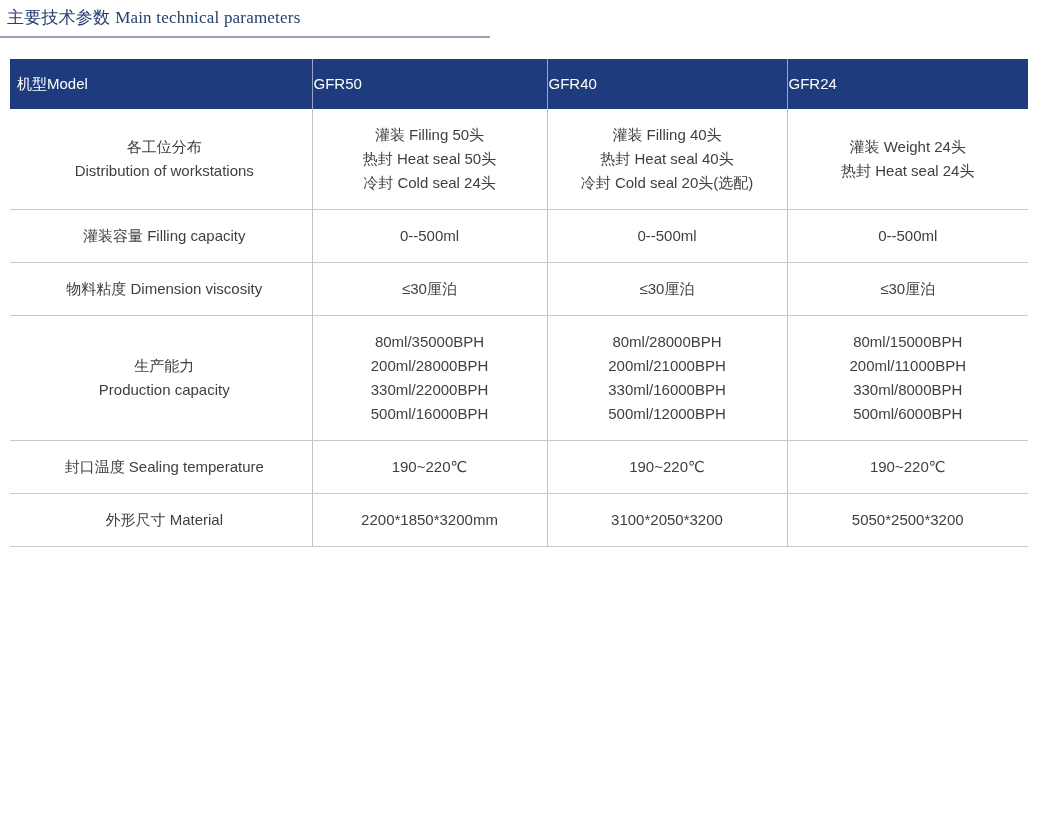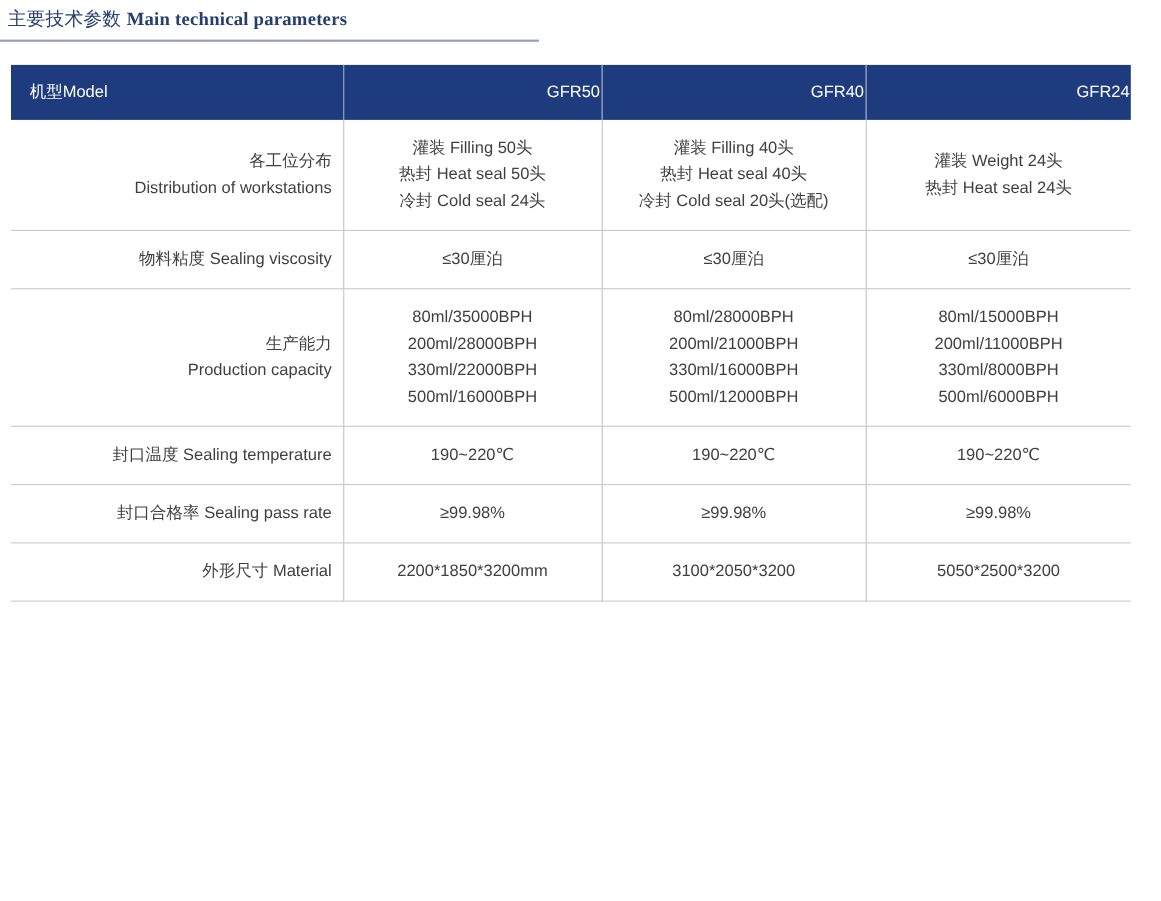--- a/index.html
+++ b/index.html
@@ -24,21 +24,21 @@
     font-weight:bold;
     color:var(--title-text);
     letter-spacing:0.2px;
   }
   .section-title .zh{
     font-family:"Liberation Sans","DejaVu Sans",sans-serif;
     font-weight:normal;
   }
   .section-title .en{
     font-family:"Liberation Serif","DejaVu Serif",serif;
-    font-weight:bold;
+    font-weight:normal;
   }
   .title-underline{
     width:490px;height:2px;
     background:var(--title-underline);
     margin:7px 0 0 0;
   }
   table.spec{
     border-collapse:collapse;
     table-layout:fixed;
     width:1018px;
@@ -48,40 +48,40 @@
   table.spec th, table.spec td{
     line-height:24px;
     vertical-align:middle;
     white-space:pre-line;
   }
   thead th{
     background:var(--header-bg);
     color:var(--header-text);
     font-weight:normal;
     height:50px;
-    text-align:right;
+    text-align:left;
   }
   thead th.model-cell{
     text-align:left;
-    padding-left:17px;
+    padding-left:7px;
   }
   thead th:not(:last-child){
     border-right:1px solid #90. }
   thead th:not(:last-child){
     border-right:1px solid #9aa6c2;
   }
   tbody td{
     border-bottom:1px solid var(--grid-line);
     padding:14px 10px;
   }
   tbody td:not(:last-child){
     border-right:1px solid #c2c2c2;
   }
   tbody td.label-cell{
-    text-align:right;
+    text-align:center;
     padding-left:17px;
   }
   tbody td.value-cell{
     text-align:center;
   }
 </style>
 </head>
 <body>
 
 <div class="page">
@@ -114,21 +114,27 @@
           <td class="value-cell">灌装 Filling 50头
 热封 Heat seal 50头
 冷封 Cold seal 24头</td>
           <td class="value-cell">灌装 Filling 40头
 热封 Heat seal 40头
 冷封 Cold seal 20头(选配)</td>
           <td class="value-cell">灌装 Weight 24头
 热封 Heat seal 24头</td>
         </tr>
         <tr>
-          <td class="label-cell">物料粘度 Sealing viscosity</td>
+          <td class="label-cell">灌装容量 Filling capacity</td>
+          <td class="value-cell">0--500ml</td>
+          <td class="value-cell">0--500ml</td>
+          <td class="value-cell">0--500ml</td>
+        </tr>
+        <tr>
+          <td class="label-cell">物料粘度 Dimension viscosity</td>
           <td class="value-cell">≤30厘泊</td>
           <td class="value-cell">≤30厘泊</td>
           <td class="value-cell">≤30厘泊</td>
         </tr>
         <tr>
           <td class="label-cell">生产能力
 Production capacity</td>
           <td class="value-cell">80ml/35000BPH
 200ml/28000BPH
 330ml/22000BPH
@@ -142,26 +148,20 @@
 330ml/8000BPH
 500ml/6000BPH</td>
         </tr>
         <tr>
           <td class="label-cell">封口温度 Sealing temperature</td>
           <td class="value-cell">190~220℃</td>
           <td class="value-cell">190~220℃</td>
           <td class="value-cell">190~220℃</td>
         </tr>
         <tr>
-          <td class="label-cell">封口合格率 Sealing pass rate</td>
-          <td class="value-cell">≥99.98%</td>
-          <td class="value-cell">≥99.98%</td>
-          <td class="value-cell">≥99.98%</td>
-        </tr>
-        <tr>
           <td class="label-cell">外形尺寸 Material</td>
           <td class="value-cell">2200*1850*3200mm</td>
           <td class="value-cell">3100*2050*3200</td>
           <td class="value-cell">5050*2500*3200</td>
         </tr>
       </tbody>
   </table>
 
 </div>
 

